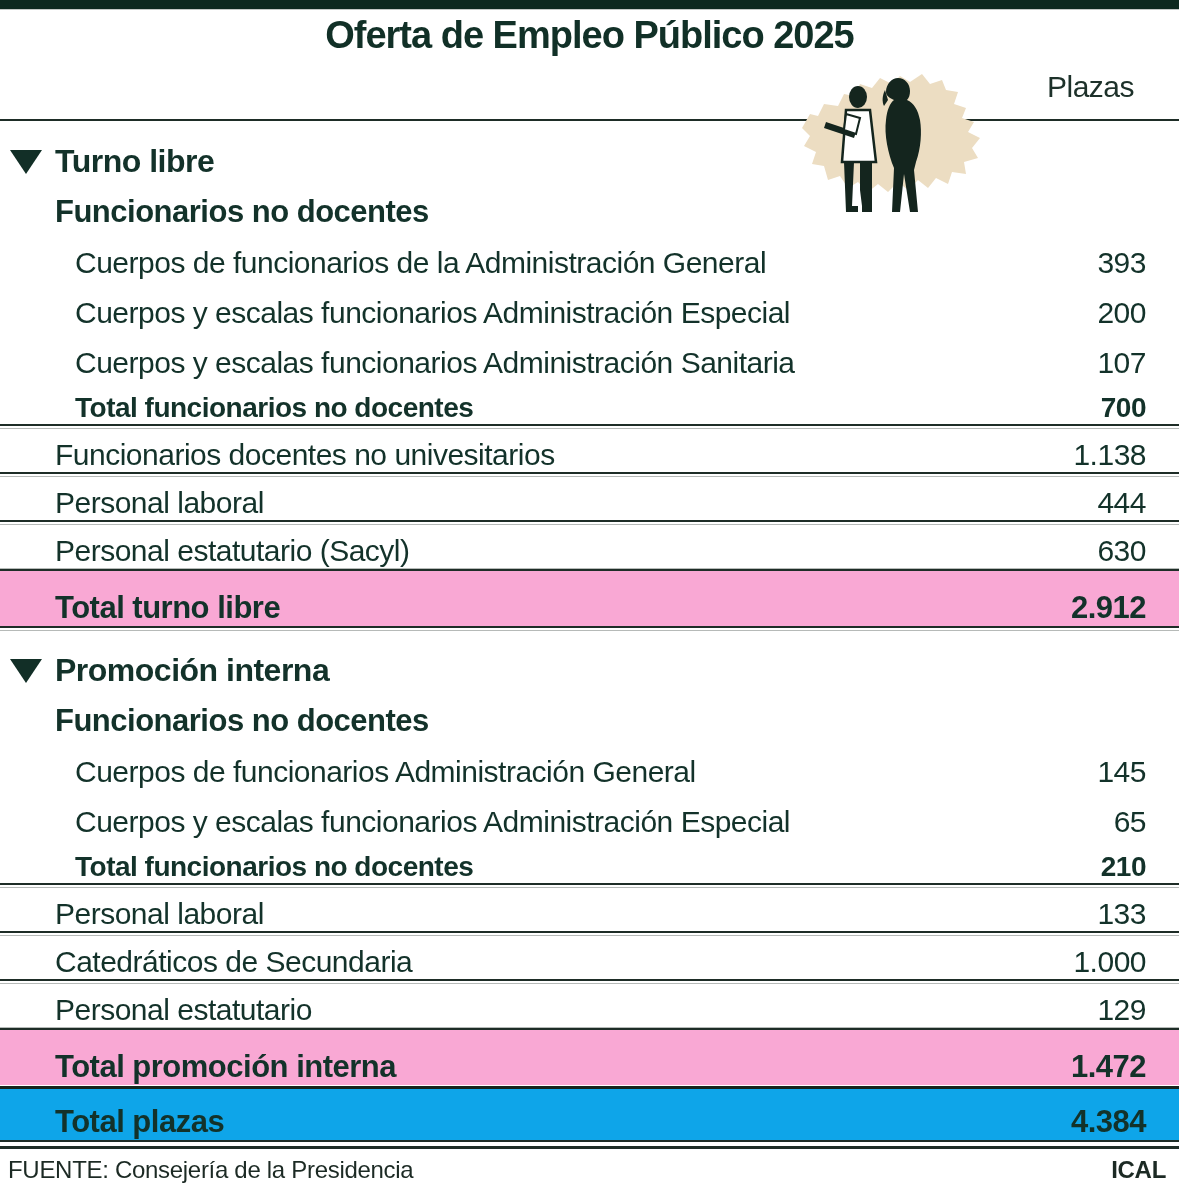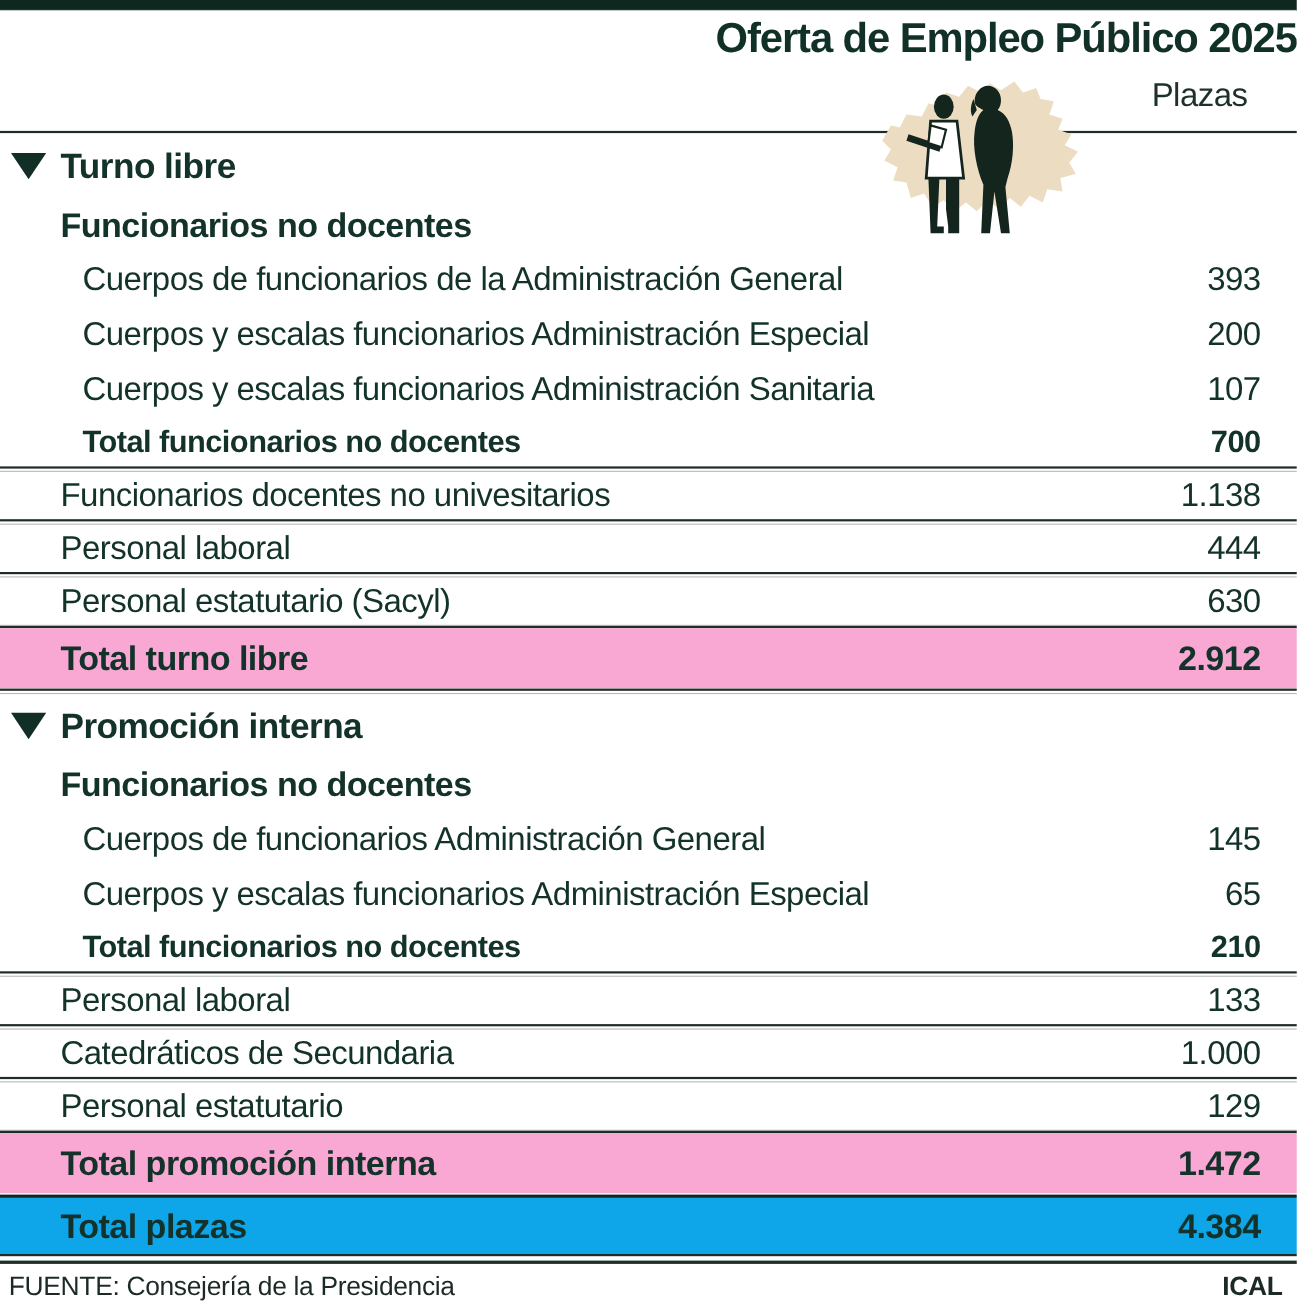--- a/index.html
+++ b/index.html
@@ -2,28 +2,28 @@
 <html><head>
 <meta charset="utf-8">
 <style>
   html,body{margin:0;padding:0;background:#fff;}
   .page{
     position:relative; width:1179px; height:1188px; background:#fff;
     font-family:"Liberation Sans", sans-serif; color:#13322a; overflow:hidden;
     letter-spacing:-0.5px;
   }
   .top-bar{position:absolute;top:0;left:0;width:100%;height:9px;background:#0d281f;border-bottom:1px solid #c2c6c5;}
-  .title{position:absolute;top:14px;left:0;width:100%;text-align:right;font-size:38px;font-weight:bold;letter-spacing:-1px;color:#113027;}
+  .title{position:absolute;top:14px;left:0;width:100%;text-align:center;font-size:38px;font-weight:bold;letter-spacing:-1px;color:#113027;}
   .plazas{position:absolute;top:70px;right:45px;font-size:30px;color:#1d312a;}
   .header-rule{position:absolute;top:119px;left:0;width:100%;height:0;border-top:2px solid #1e2d27;z-index:1;}
   .illustration{position:absolute;left:788px;top:66px;width:200px;height:152px;z-index:2;}
   .illustration svg{width:100%;height:100%;display:block;}
 
   .table{position:absolute;top:122px;left:0;width:100%;z-index:0;}
-  .row{display:flex;justify-content:space-between;align-items:center;box-sizing:border-box;}
+  .row{display:flex;justify-content:space-between;align-items:flex-end;box-sizing:border-box;}
   .row .lbl{white-space:nowrap;}
   .row .val{padding-right:33px;white-space:nowrap;}
   .row-section{height:58px;padding-left:10px;font-size:32px;font-weight:bold;}
   .tri{width:0;height:0;border-left:16px solid transparent;border-right:16px solid transparent;border-top:24px solid #122f27;display:inline-block;margin-right:13px;flex:0 0 auto;}
   .row-section .lbl{display:flex;align-items:center;}
   .row-subheader{height:50px;padding-left:55px;font-size:31px;font-weight:bold;}
   .row-detail{height:50px;padding-left:75px;font-size:30px;font-weight:normal;}
   .row-detail-total{height:44px;padding-left:75px;font-size:28px;font-weight:bold;}
   .row-item{height:43px;padding-left:55px;font-size:30px;font-weight:normal;}
   .row-total{padding-left:55px;font-size:31px;font-weight:bold;}

